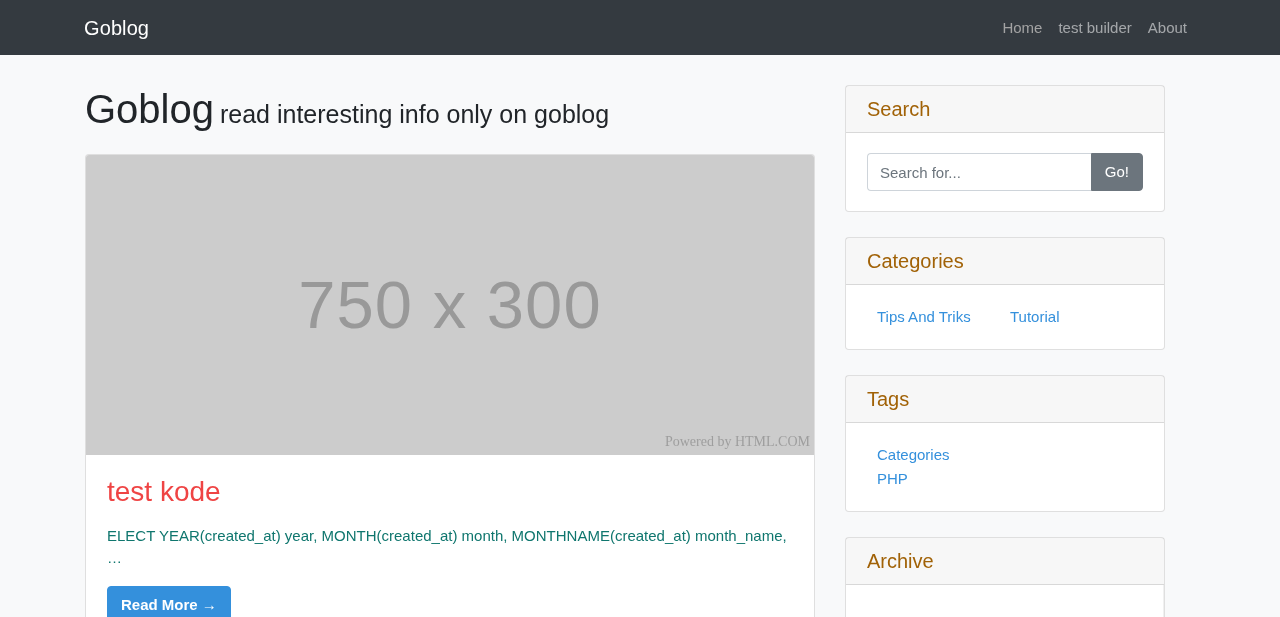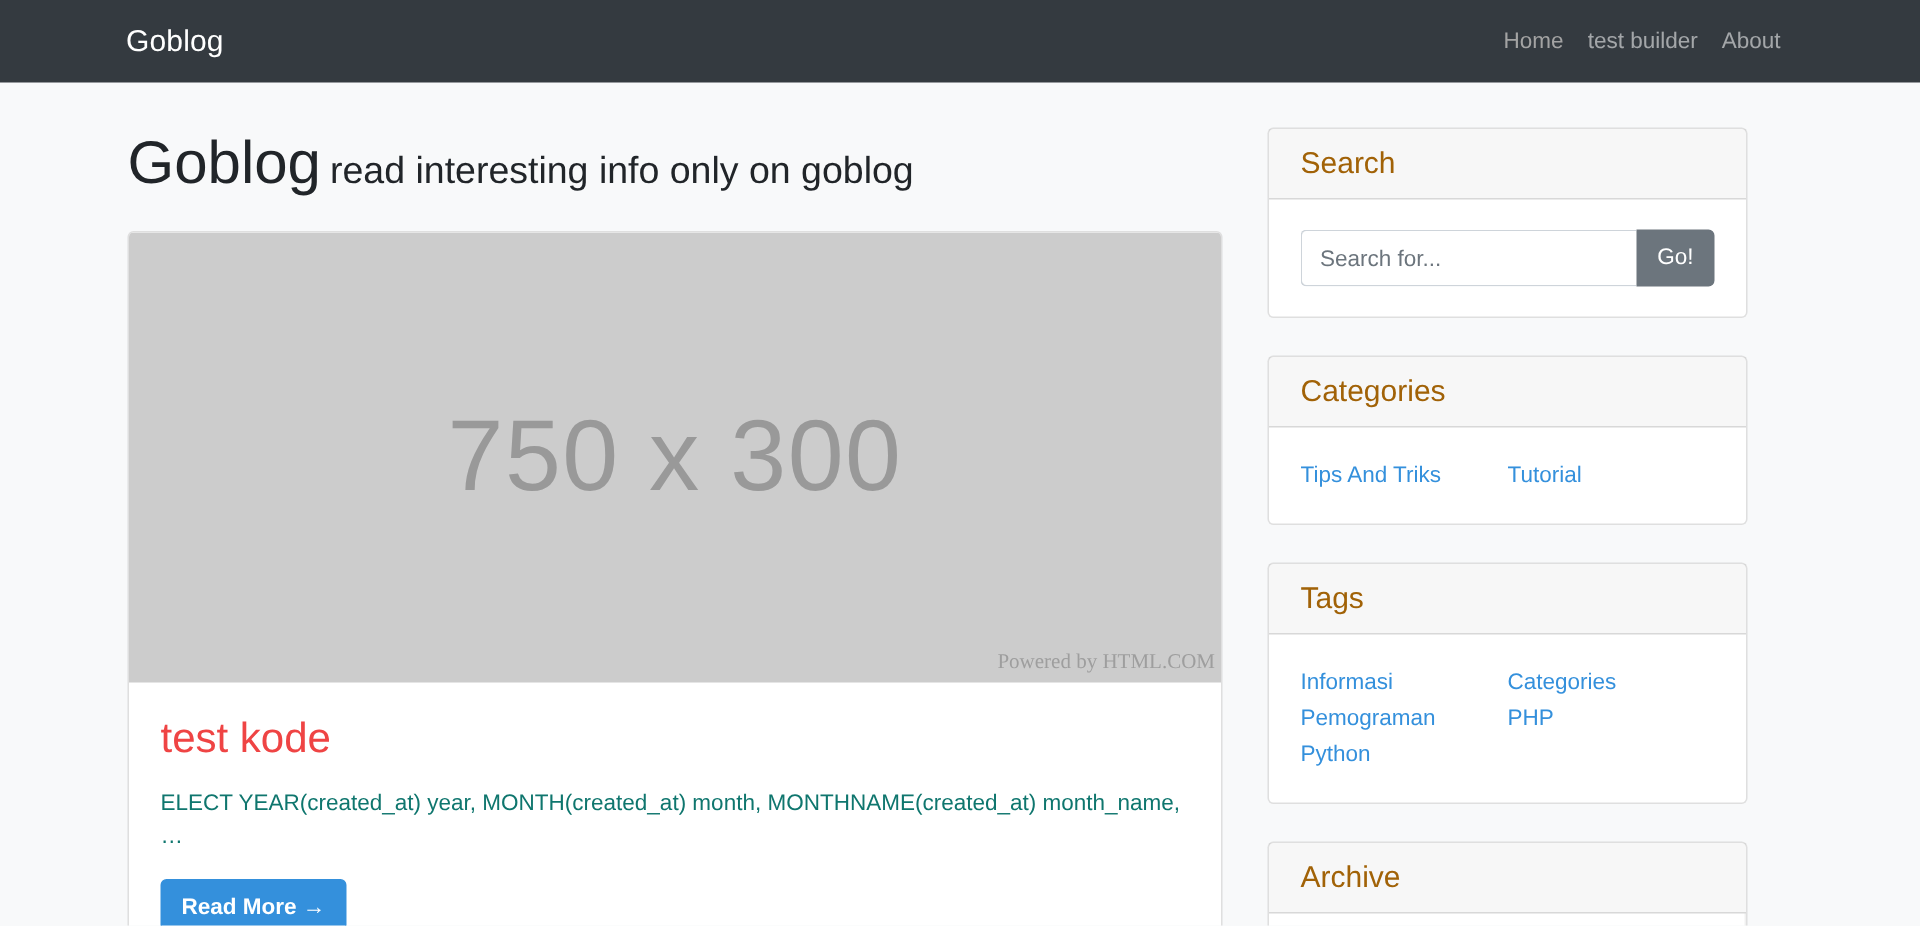--- a/index.html
+++ b/index.html
@@ -201,20 +201,21 @@
     font-size: 15px;
     font-family: "Liberation Sans", sans-serif;
     cursor: pointer;
     line-height: 1.5;
     white-space: nowrap;
   }
 
   
   .row2 {
     display: flex;
+    margin-left: 10px;
   }
   .col6 {
     width: 50%;
   }
   .list-unstyled {
     list-style: none;
     margin: 0;
     padding: 0;
   }
   .list-unstyled li { margin: 0; }
@@ -313,33 +314,20 @@
       </div>
     </section>
 
     <section class="panel">
       <div class="panel-header">Tags</div>
       <div class="panel-body">
         <div class="row2">
           <div class="col6">
             <ul class="list-unstyled">
               <li>
-                <a href="#">Informasi</a>
-              </li>
-              <li>
-                <a href="#">Pemograman</a>
-              </li>
-              <li>
-                <a href="#">Python</a>
-              </li>
-            </ul>
-          </div>
-          <div class="col6">
-            <ul class="list-unstyled">
-              <li>
                 <a href="#">Categories</a>
               </li>
               <li>
                 <a href="#">PHP</a>
               </li>
             </ul>
           </div>
         </div>
       </div>
     </section>

